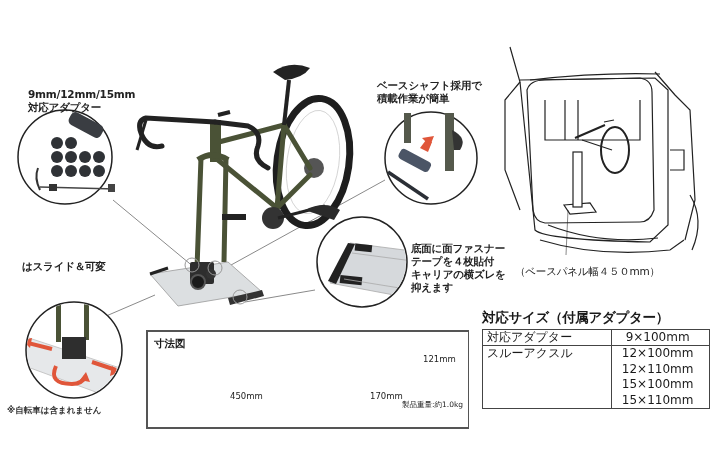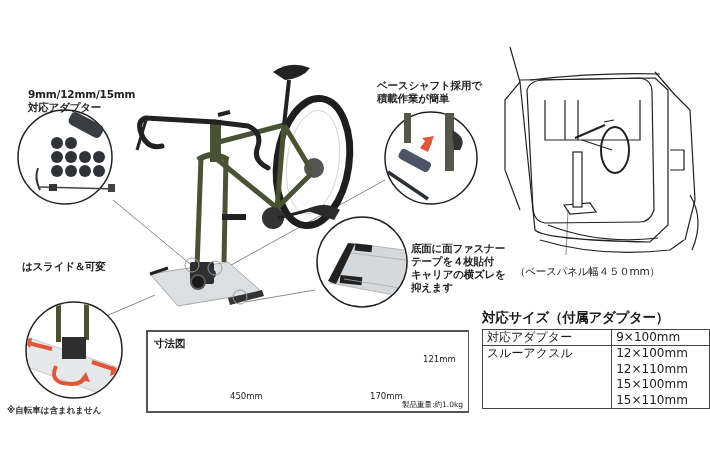--- a/index.html
+++ b/index.html
@@ -2,28 +2,28 @@
 <html><head>
 <meta charset="utf-8">
 <style>
   * { box-sizing: border-box; margin: 0; padding: 0; }
   html, body { width: 710px; height: 474px; background: #ffffff; overflow: hidden; }
   body { position: relative; font-family: "DejaVu Sans", "Liberation Sans", sans-serif; color: #1a1a1a; }
   .abs { position: absolute; }
   .label { font-size: 10.5px; line-height: 13px; font-weight: bold; color: #222; white-space: nowrap; letter-spacing: -0.2px; }
   .label div { display: block; }
   svg.scene { position: absolute; left: 0; top: 0; }
-  .dim-box { position: absolute; left: 146px; top: 330px; width: 323px; height: 83px; border: 2px solid #555; border-right-width: 1px; background: #fff; }
+  .dim-box { position: absolute; left: 146px; top: 330px; width: 323px; height: 99px; border: 2px solid #555; border-right-width: 1px; background: #fff; }
   .dim-title { position: absolute; left: 6px; top: 5px; font-size: 10.5px; font-weight: bold; }
   .dim-text { position: absolute; font-size: 8.5px; color: #222; white-space: nowrap; }
   .spec-title { position: absolute; left: 482px; top: 309px; font-size: 13.5px; font-weight: bold; letter-spacing: -0.3px; white-space: nowrap; }
   table.spec { position: absolute; left: 482px; top: 329px; border-collapse: collapse; font-size: 12px; background: #fff; }
   table.spec td { border: 1.5px solid #444; padding: 0 4px; line-height: 15px; vertical-align: top; white-space: nowrap; }
   table.spec td.k { width: 130px; }
-  table.spec td.v { width: 98px; text-align: left; padding-right: 10px; }
+  table.spec td.v { width: 98px; text-align: center; padding-right: 10px; }
   .v-stack div { line-height: 15.5px; }
   .note { position: absolute; left: 7px; top: 405px; font-size: 8.5px; font-weight: bold; color: #333; white-space: nowrap; }
 </style>
 </head>
 <body>
 
 <svg class="scene" width="710" height="474" viewBox="0 0 710 474">
 
   <g stroke="#8a8a8a" stroke-width="1" fill="none">
     <line x1="113" y1="200" x2="195" y2="268"></line>

